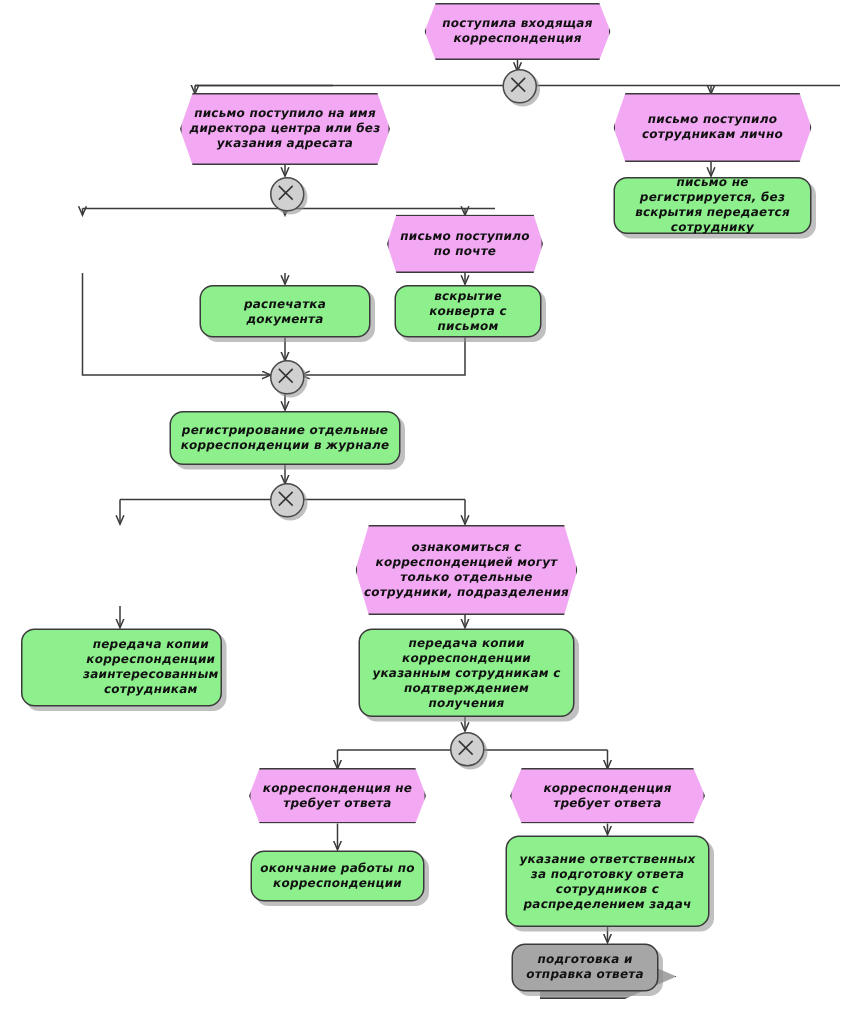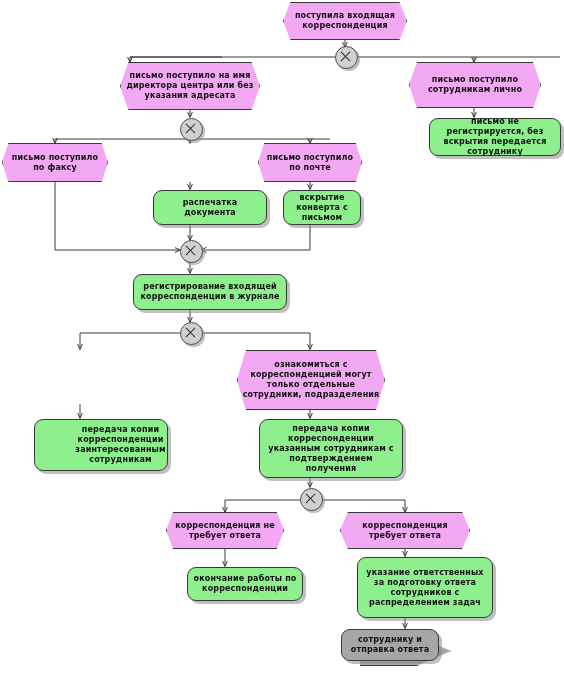--- a/index.html
+++ b/index.html
@@ -31,35 +31,35 @@
     display: flex;
     align-items: center;
     justify-content: center;
     text-align: center;
     font-size: 8px;
     line-height: 10px;
     font-weight: bold;
     color: #101010;
     letter-spacing: 0.15px;
     padding: 2px 4px;
+    font-style: italic;
   }
   
   .hex {
     background: #f2a8f2;
     border: 1px solid #3a3a3a;
     clip-path: polygon(6% 0%, 94% 0%, 100% 50%, 94% 100%, 6% 100%, 0% 50%);
     filter: drop-shadow(3px 3px 0px rgba(140,140,140,0.55));
   }
   
   .fn {
     background: #8df08d;
     border: 1px solid #3a3a3a;
     border-radius: 9px;
     box-shadow: 3px 3px 0px rgba(140,140,140,0.55);
-    margin-left: 20px;
   }
   
   .proc {
     background: #a6a6a6;
     border: 1px solid #3a3a3a;
     border-radius: 9px;
     box-shadow: 3px 3px 0px rgba(140,140,140,0.55);
     color: #111;
   }
   .proc-tail {
@@ -169,41 +169,38 @@
   <div class="node hex" style="left:409px; top:62px; width:132px; height:46px;">
     <span>письмо поступило сотрудникам лично</span>
   </div>
 
   <div class="node fn" style="left:409px; top:118px; width:132px; height:38px;">
     <span>письмо не регистрируется, без вскрытия передается сотруднику</span>
   </div>
 
   <div class="xor" style="left:180px; top:118px;"></div>
 
-  <div class="node hex" style="left:2px; top:143px; width:106px; height:39px;">
-    <span>письмо поступило по факсу</span>
-  </div>
 
 
   <div class="node hex" style="left:258px; top:143px; width:104px; height:39px;">
     <span>письмо поступило по почте</span>
   </div>
 
   <div class="node fn" style="left:133px; top:190px; width:114px; height:35px;">
     <span>распечатка документа</span>
   </div>
 
-  <div class="node fn" style="left:263px; top:190px; width:78px; height:35px;">
+  <div class="node fn" style="left:263px; top:190px; width:98px; height:35px;">
     <span>вскрытие конверта с письмом</span>
   </div>
 
   <div class="xor" style="left:180px; top:240px;"></div>
 
   <div class="node fn" style="left:113px; top:274px; width:154px; height:36px;">
-    <span>регистрирование входящей корреспонденции в журнале</span>
+    <span>регистрирование отдельные корреспонденции в журнале</span>
   </div>
 
   <div class="xor" style="left:180px; top:322px;"></div>
 
 
   <div class="node hex" style="left:237px; top:350px; width:148px; height:60px;">
     <span>ознакомиться с корреспонденцией могут только отдельные сотрудники, подразделения</span>
   </div>
 
   <div class="node fn" style="left:14px; top:419px; width:134px; height:52px;padding-left:43px;">
@@ -227,16 +224,16 @@
   <div class="node fn" style="left:167px; top:567px; width:116px; height:34px;">
     <span>окончание работы по корреспонденции</span>
   </div>
 
   <div class="node fn" style="left:337px; top:557px; width:136px; height:61px;text-align:center;">
     <span>указание ответственных за подготовку ответа сотрудников с распределением задач</span>
   </div>
 
   <div class="proc-tail" style="left:360px; top:636px; width:90px; height:28px;"></div>
   <div class="node proc" style="left:341px; top:629px; width:98px; height:32px;">
-    <span>сотруднику и отправка ответа</span>
+    <span>подготовка и отправка ответа</span>
   </div>
 
 </div>
 
 </body></html>

